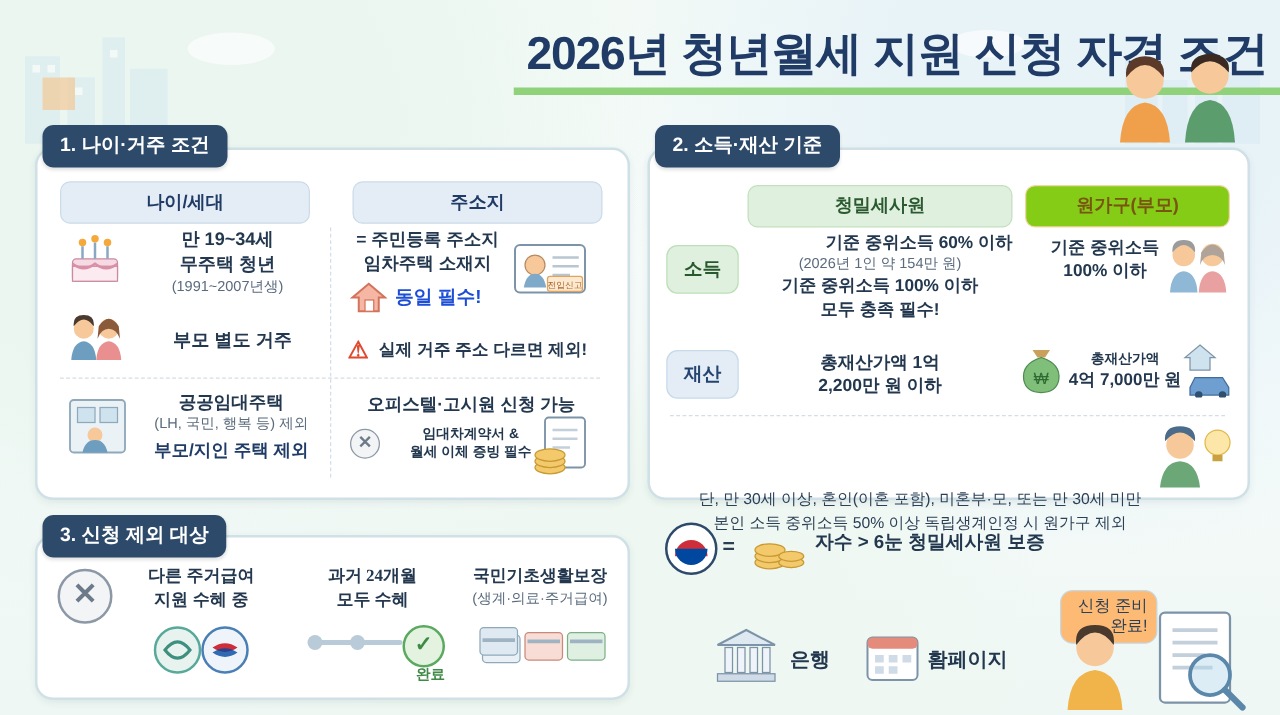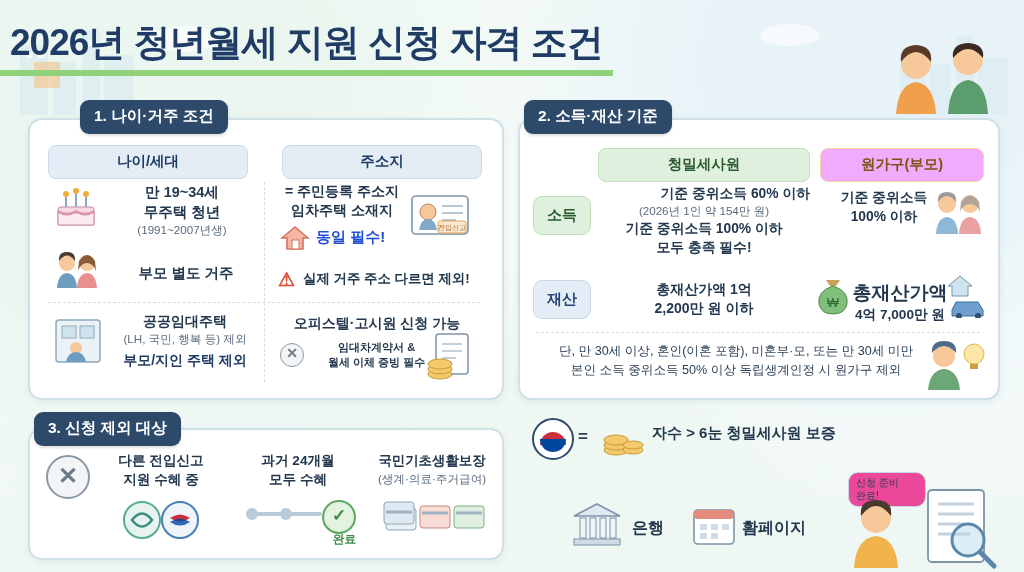--- a/index.html
+++ b/index.html
@@ -10,42 +10,42 @@
       radial-gradient(circle at 12% 20%, #eaf6ef 0 18%, rgba(234,246,239,0) 40%),
       radial-gradient(circle at 85% 12%, #e8f3f8 0 16%, rgba(232,243,248,0) 38%),
       radial-gradient(circle at 50% 95%, #eef7f1 0 20%, rgba(238,247,241,0) 45%),
       linear-gradient(180deg,#f3faf6 0%, #f6fbfb 55%, #eef7f3 100%);
     position:relative;
   }
   
   .skyline{position:absolute;left:0;top:0;width:100%;height:120px;opacity:.55;pointer-events:none;}
   .cloudy{position:absolute;border-radius:50%;background:#ffffff;opacity:.6;}
 
-  .title-wrap{position:absolute;top:18px;left:0;width:100%;text-align:left;}
+  .title-wrap{position:absolute;top:18px;left:0;width:100%;text-align:right;}
   .title{
     display:inline-block;font-size:37px;font-weight:bold;color:#1f3b66;
     letter-spacing:-1px;
     border-bottom:6px solid #8fd27a; padding:0 10px 2px 10px;
   }
 
   .card{
     position:absolute;background:#ffffff;border:2px solid #cfe0e6;border-radius:14px;
     box-shadow:0 2px 6px rgba(40,70,90,.08);
   }
   .card-title{
     position:absolute;background:#2e4a6b;color:#fff;font-size:15.5px;font-weight:bold;
     border-radius:9px;padding:6px 14px 7px 14px;white-space:nowrap;
     box-shadow:0 2px 3px rgba(0,0,0,.12);
   }
   .hdr{
     background:#e4edf6;color:#1f3b66;border-radius:8px;text-align:center;
     font-size:14.5px;font-weight:bold;padding:6px 0 7px 0;border:1px solid #cadbe9;
   }
   .hdr.green{background:#e0f0de;border-color:#c2e0bd;color:#2b5a31;}
-  .hdr.amber{background:#f0abfc;border-color:#f3d6a7;color:#7a5411;}
+  .hdr.amber{background:#84cc16;border-color:#f3d6a7;color:#7a5411;}
   .pill{
     background:#e0f0de;border:1px solid #bcdfb7;border-radius:9px;color:#28592e;
     font-weight:bold;font-size:15px;text-align:center;padding:9px 0;
   }
   .pill.blue{background:#e4edf6;border-color:#c6daea;color:#24456f;}
 
   .txt{color:#23384f;font-size:13.4px;line-height:1.38;}
   .small{font-size:11.6px;color:#5a6b7d;}
   .red{color:#1d4ed8;font-weight:bold;}
   .center{text-align:center;}
@@ -58,24 +58,24 @@
     width:22px;height:22px;border-radius:50%;background:#f2f4f6;border:1.6px solid #8c98a6;
     color:#6c7a89;font-size:14px;line-height:19px;text-align:center;font-weight:bold;display:inline-block;
   }
   .xmark.big{width:40px;height:40px;line-height:37px;font-size:24px;border-width:2px;}
   .check{
     width:30px;height:30px;border-radius:50%;background:#e3f3e0;border:2px solid #5aa95f;
     color:#3f8a46;font-size:17px;line-height:27px;text-align:center;font-weight:bold;display:inline-block;
   }
   .warn{color:#e0492f;font-size:19px;font-weight:bold;}
 
-  .footnote{font-size:12.6px;color:#2b3f55;line-height:1.5;text-align:center;}
+  .footnote{font-size:12.6px;color:#2b3f55;line-height:1.5;text-align:center;margin-top:48px;}
   .bubble{
-    background:#ec4899;border:1.5px solid #c7d6df;border-radius:10px;font-size:10px;
-    color:#2b3f55;text-align:left;padding:4px 7px;line-height:1.25;position:relative;
+    background:#fdba74;border:1.5px solid #c7d6df;border-radius:10px;font-size:13px;
+    color:#2b3f55;text-align:right;padding:4px 7px;line-height:1.25;position:relative;
   }
   .bubble:after{
     content:"";position:absolute;bottom:-7px;left:22px;border-width:7px 6px 0 6px;border-style:solid;
     border-color:#c7d6df transparent transparent transparent;
   }
   .kor-flag{
     width:38px;height:38px;border-radius:50%;background:#fff;border:2px solid #2e4a6b;position:relative;overflow:hidden;
   }
   .kor-flag:before{
     content:"";position:absolute;left:6px;top:12px;width:26px;height:13px;border-radius:13px 13px 0 0;background:#cd2e3a;
@@ -120,21 +120,21 @@
 <svg style="position:absolute;right:6px;top:36px;" width="150" height="80" viewBox="0 0 150 80">
   <circle cx="48" cy="28" r="15" fill="#f6c89a"></circle>
   <path d="M33 26 q15 -20 30 0 q2 -16 -15 -17 q-17 1 -15 17z" fill="#5b3a29"></path>
   <path d="M28 78 q2 -30 20 -32 q18 2 20 32z" fill="#f0a04b"></path>
   <circle cx="100" cy="24" r="15" fill="#f6c89a"></circle>
   <path d="M85 22 q15 -18 30 0 q2 -14 -15 -15 q-17 1 -15 15z" fill="#3a2a21"></path>
   <path d="M80 78 q2 -32 20 -34 q18 2 20 34z" fill="#5c9d6d"></path>
 </svg>
 
 <div class="card" style="left:28px;top:118px;width:472px;height:278px;"></div>
-<div class="card-title" style="left:34px;top:100px;margin-left:46px;">1. 나이·거주 조건</div>
+<div class="card-title" style="left:34px;top:100px;">1. 나이·거주 조건</div>
 
 <div class="hdr" style="position:absolute;left:48px;top:145px;width:198px;">나이/세대</div>
 <div class="hdr" style="position:absolute;left:282px;top:145px;width:198px;">주소지</div>
 
 <div class="vdivider" style="position:absolute;left:264px;top:182px;height:200px;"></div>
 <div class="divider" style="position:absolute;left:48px;top:302px;width:432px;"></div>
 
 <svg style="position:absolute;left:50px;top:183px;" width="52" height="48" viewBox="0 0 52 48">
   <rect x="8" y="24" width="36" height="18" rx="3" fill="#f7d9e3" stroke="#c98ba0"></rect>
   <rect x="8" y="30" width="36" height="12" fill="#fbeaf0" stroke="#c98ba0"></rect>
@@ -261,21 +261,21 @@
 <div class="txt center" style="position:absolute;left:598px;top:280px;width:212px;">
   <div style="font-weight:bold;font-size:14px;">총재산가액 1억</div>
   <div style="font-weight:bold;font-size:14px;">2,200만 원 이하</div>
 </div>
 <svg style="position:absolute;left:812px;top:272px;" width="42" height="44" viewBox="0 0 42 44">
   <path d="M14 8 h14 l-4 6 h-6z" fill="#c9a05c"></path>
   <path d="M21 14 q16 5 14 18 q-2 10 -14 10 q-12 0 -14 -10 q-2 -13 14 -18z" fill="#7fbf7a" stroke="#4e8a51"></path>
   <text x="21" y="35" font-size="13" text-anchor="middle" fill="#2f6a33" font-family="Liberation Sans, sans-serif">₩</text>
 </svg>
 <div class="txt center" style="position:absolute;left:846px;top:280px;width:108px;">
-  <div style="font-weight:bold;font-size:19px;">총재산가액</div>
+  <div style="font-weight:bold;font-size:11px;">총재산가액</div>
   <div style="font-weight:bold;font-size:13.6px;">4억 7,000만 원</div>
 </div>
 <svg style="position:absolute;left:946px;top:272px;" width="46" height="46" viewBox="0 0 46 46">
   <path d="M14 4 L26 14 H22 V24 H6 V14 H2 Z" fill="#cfe3ef" stroke="#7d93a8"></path>
   <path d="M6 38 l4 -8 h22 l5 8 v6 h-31z" fill="#6f9ed0" stroke="#3f6c9c"></path>
   <circle cx="13" cy="44" r="3" fill="#2f4f6e"></circle>
     <circle cx="32" cy="44" r="3" fill="#2f4f6e"></circle>
 </svg>
 
 <div class="divider" style="position:absolute;left:536px;top:332px;width:444px;"></div>
@@ -290,32 +290,32 @@
   <circle cx="54" cy="18" r="10" fill="#fde7a8" stroke="#e0b84a"></circle>
   <rect x="50" y="28" width="8" height="5" fill="#c9a23f"></rect>
 </svg>
 
 <div class="card" style="left:28px;top:428px;width:472px;height:128px;"></div>
 <div class="card-title" style="left:34px;top:412px;">3. 신청 제외 대상</div>
 
 <div class="xmark big" style="position:absolute;left:46px;top:455px;">✕</div>
 
 <div class="txt center" style="position:absolute;left:96px;top:452px;width:130px;">
-  <div style="font-weight:bold;font-size:13.6px;">다른 전입신고</div>
+  <div style="font-weight:bold;font-size:13.6px;">다른 주거급여</div>
   <div style="font-weight:bold;font-size:13.6px;">지원 수혜 중</div>
 </div>
 <svg style="position:absolute;left:118px;top:498px;" width="86" height="44" viewBox="0 0 86 44">
   <circle cx="24" cy="22" r="18" fill="#e8f3ef" stroke="#57a99a" stroke-width="2"></circle>
   <path d="M14 22 q10 -13 20 0 q-10 13 -20 0z" fill="none" stroke="#3f8f7f" stroke-width="2.5"></path>
   <circle cx="62" cy="22" r="18" fill="#eef4fa" stroke="#4a7fb5" stroke-width="2"></circle>
   <path d="M52 20 q10 -7 20 0 q-10 7 -20 0z" fill="#cd2e3a"></path>
   <path d="M52 24 q10 7 20 0 q-10 -7 -20 0z" fill="#0047a0" opacity=".8"></path>
 </svg>
 
-<div class="txt center" style="position:absolute;left:236px;top:452px;width:124px;">
+<div class="txt center" style="position:absolute;left:236px;top:452px;width:124px;font-family:Liberation Serif, serif;">
   <div style="font-weight:bold;font-size:13.6px;">과거 24개월</div>
   <div style="font-weight:bold;font-size:13.6px;">모두 수혜</div>
 </div>
 <svg style="position:absolute;left:238px;top:500px;" width="110" height="30" viewBox="0 0 110 30">
   <line x1="14" y1="14" x2="82" y2="14" stroke="#b9cbd8" stroke-width="4" stroke-linecap="round"></line>
   <circle cx="14" cy="14" r="6" fill="#b9cbd8"></circle>
   <circle cx="48" cy="14" r="6" fill="#b9cbd8"></circle>
 </svg>
 <div class="check" style="position:absolute;left:322px;top:500px;">✓</div>
 <div class="small" style="position:absolute;left:320px;top:532px;width:36px;text-align:right;font-weight:bold;color:#3f8a46;">완료</div>

